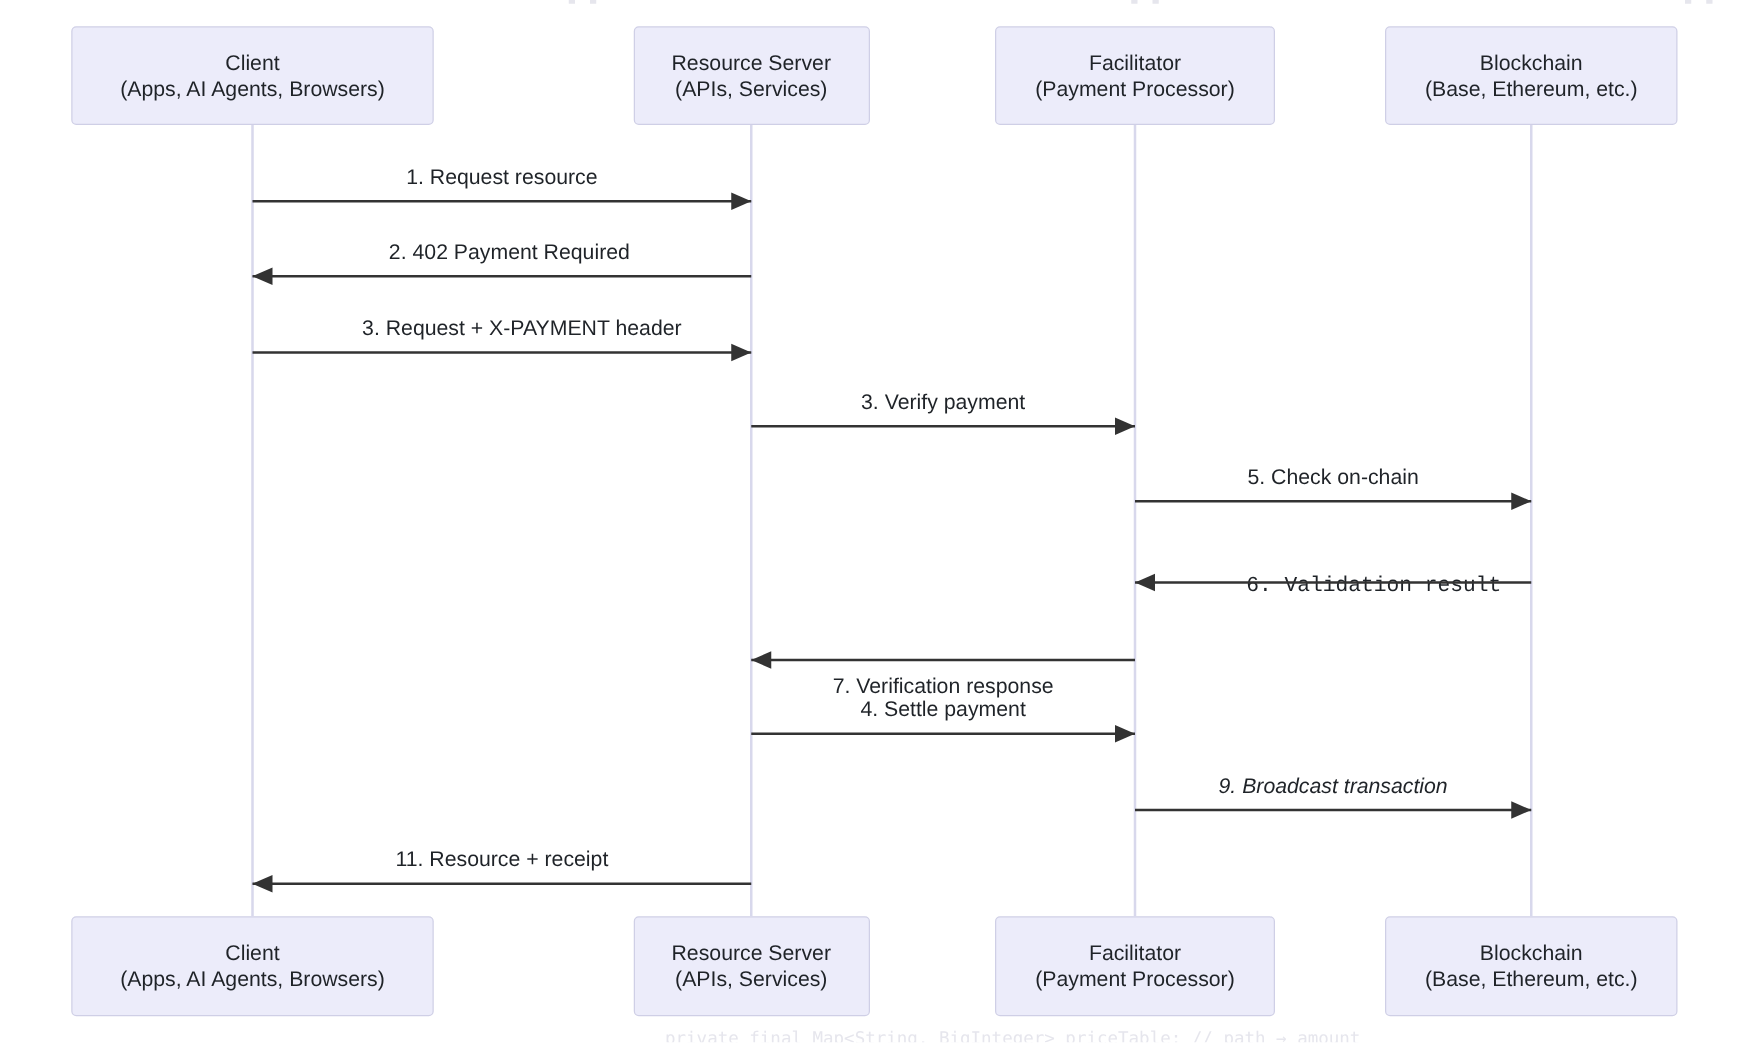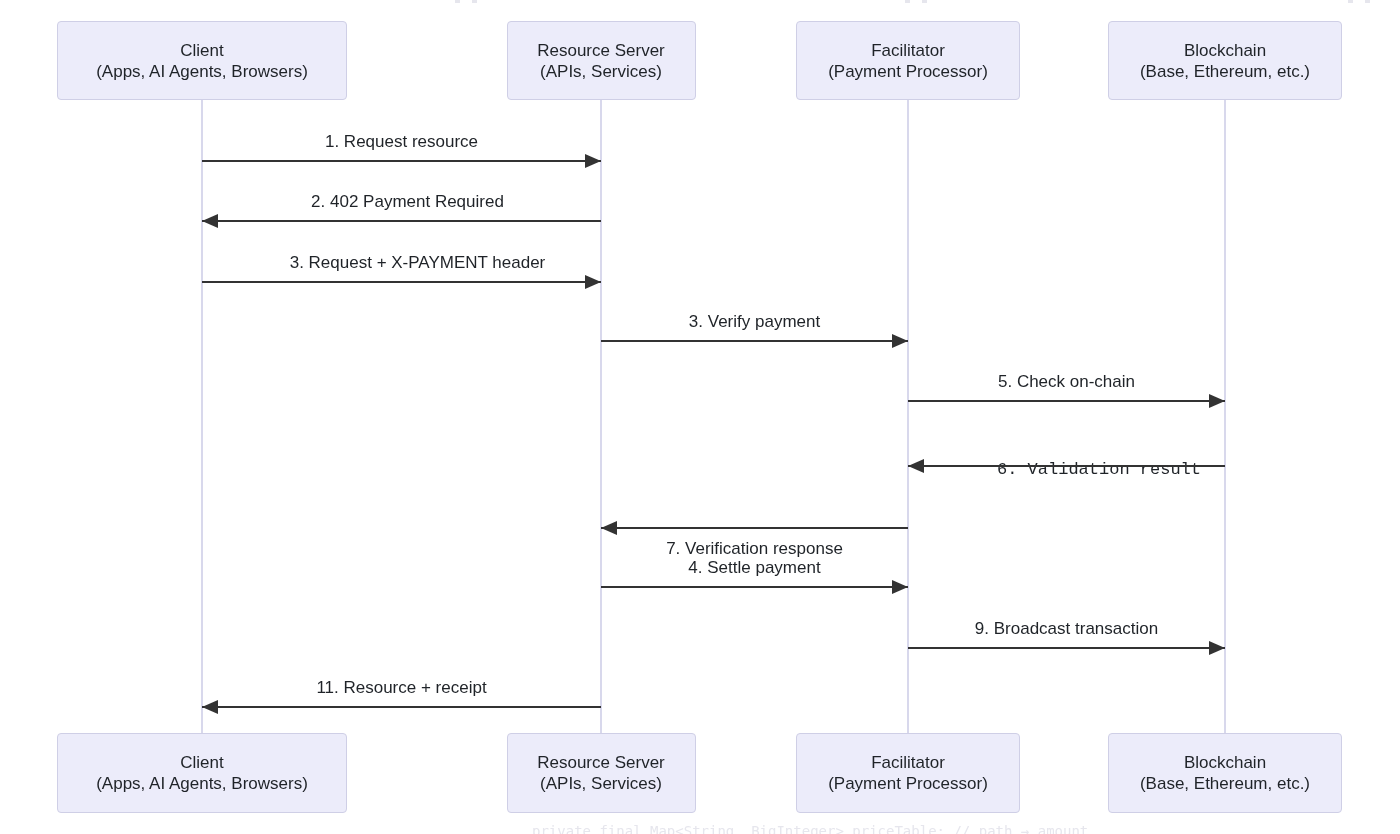--- a/index.html
+++ b/index.html
@@ -139,21 +139,21 @@
       <div class="msg-head dir-right" style="left: 1209px; top: 394px;"></div>
       <div class="msg-label" style="left: 908px; top: 458px; width: 382px; font-family: Liberation Mono, monospace;">6. Validation result</div>
       <div class="msg-line" style="left: 908px; top: 465px; width: 317px;"></div>
       <div class="msg-head dir-left" style="left: 908px; top: 459px;"></div>
       <div class="msg-label" style="left: 601px; top: 497px; width: 307px; margin-top: 40px;">7. Verification response</div>
       <div class="msg-line" style="left: 601px; top: 527px; width: 307px;"></div>
       <div class="msg-head dir-left" style="left: 601px; top: 521px;"></div>
       <div class="msg-label" style="left: 601px; top: 556px; width: 307px;">4. Settle payment</div>
       <div class="msg-line" style="left: 601px; top: 586px; width: 307px;"></div>
       <div class="msg-head dir-right" style="left: 892px; top: 580px;"></div>
-      <div class="msg-label" style="left: 908px; top: 617px; width: 317px;">9. Broadcast transaction</div>
+      <div class="msg-label" style="left: 908px; top: 617px; width: 317px; font-style: italic;">9. Broadcast transaction</div>
       <div class="msg-line" style="left: 908px; top: 647px; width: 317px;"></div>
       <div class="msg-head dir-right" style="left: 1209px; top: 641px;"></div>
       <div class="msg-label" style="left: 202px; top: 676px; width: 399px;">11. Resource + receipt</div>
       <div class="msg-line" style="left: 202px; top: 706px; width: 399px;"></div>
       <div class="msg-head dir-left" style="left: 202px; top: 700px;"></div>
     </div>
   <div id="bottom-code">
     <span>private final Map&lt;String, BigInteger&gt; priceTable; // path → amount</span>
   </div>
 </div>

